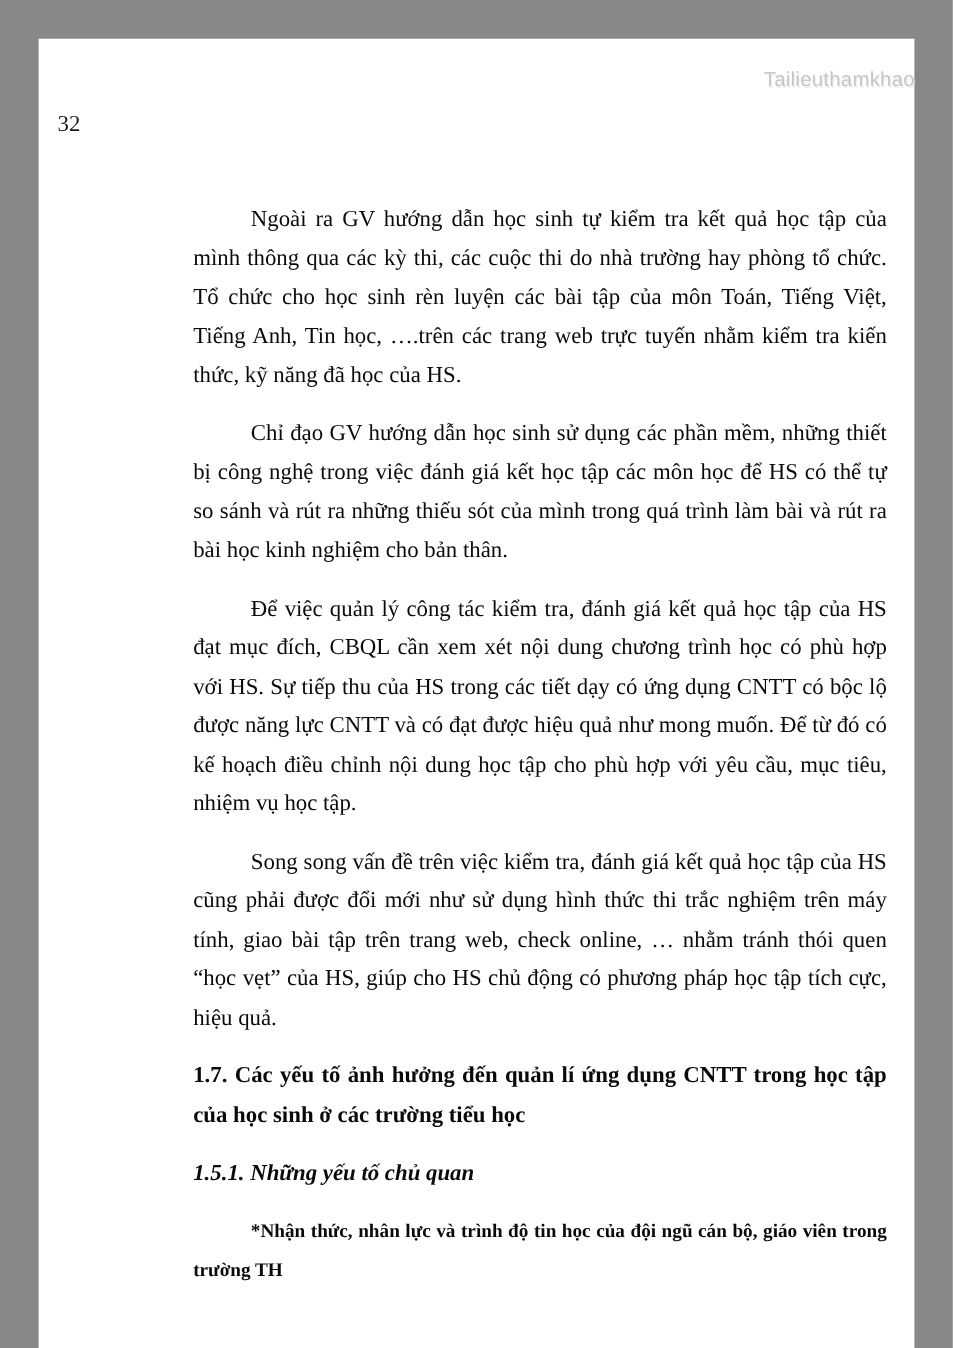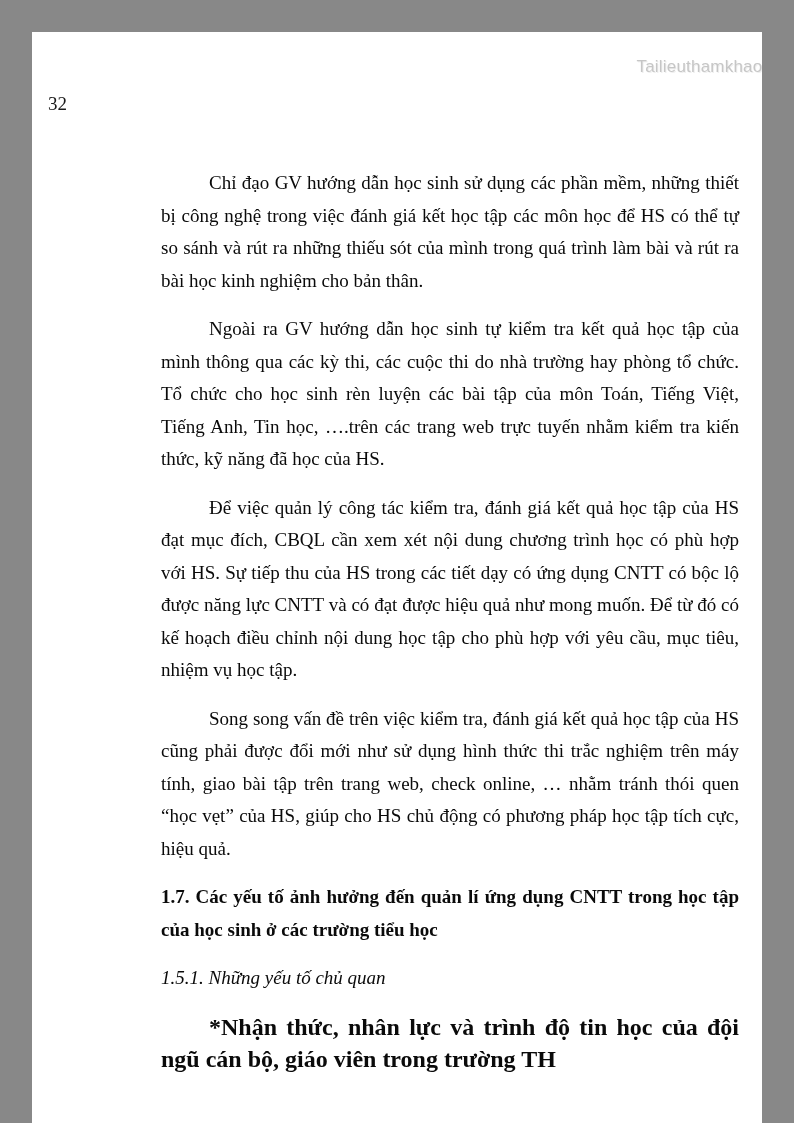--- a/index.html
+++ b/index.html
@@ -47,46 +47,46 @@
   .heading-1 {
     font-size: 19px;
     line-height: 32.5px;
     text-align: justify;
     font-weight: bold;
     text-indent: 0;
   }
   .heading-2 {
     font-size: 19px;
     line-height: 32.5px;
-    font-weight: normal;
+    font-weight: bold;
     font-style: italic;
     text-indent: 0;
   }
   .sub-point {
-    font-size: 24px;
+    font-size: 16px;
     line-height: 32.5px;
     text-align: justify;
     font-weight: bold;
     text-indent: 48px;
   }
 </style>
 </head>
 <body>
 
 <div class="page">
 
   <div class="watermark">Tailieuthamkhao.com</div>
 
   <div class="page-number">32</div>
 
   <div class="content">
 
+    <p class="para">Ngoài ra GV hướng dẫn học sinh tự kiểm tra kết quả học tập của mình thông qua các kỳ thi, các cuộc thi do nhà trường hay phòng tổ chức. Tổ chức cho học sinh rèn luyện các bài tập của môn Toán, Tiếng Việt, Tiếng Anh, Tin học, ….trên các trang web trực tuyến nhằm kiểm tra kiến thức, kỹ năng đã học của HS.</p>
+
     <p class="para">Chỉ đạo GV hướng dẫn học sinh sử dụng các phần mềm, những thiết bị công nghệ trong việc đánh giá kết học tập các môn học để HS có thể tự so sánh và rút ra những thiếu sót của mình trong quá trình làm bài và rút ra bài học kinh nghiệm cho bản thân.</p>
-
-    <p class="para">Ngoài ra GV hướng dẫn học sinh tự kiểm tra kết quả học tập của mình thông qua các kỳ thi, các cuộc thi do nhà trường hay phòng tổ chức. Tổ chức cho học sinh rèn luyện các bài tập của môn Toán, Tiếng Việt, Tiếng Anh, Tin học, ….trên các trang web trực tuyến nhằm kiểm tra kiến thức, kỹ năng đã học của HS.</p>
 
 
     <p class="para">Để việc quản lý công tác kiểm tra, đánh giá kết quả học tập của HS đạt mục đích, CBQL cần xem xét nội dung chương trình học có phù hợp với HS. Sự tiếp thu của HS trong các tiết dạy có ứng dụng CNTT có bộc lộ được năng lực CNTT và có đạt được hiệu quả như mong muốn. Để từ đó có kế hoạch điều chỉnh nội dung học tập cho phù hợp với yêu cầu, mục tiêu, nhiệm vụ học tập.</p>
 
     <p class="para">Song song vấn đề trên việc kiểm tra, đánh giá kết quả học tập của HS cũng phải được đổi mới như sử dụng hình thức thi trắc nghiệm trên máy tính, giao bài tập trên trang web, check online, … nhằm tránh thói quen “học vẹt” của HS, giúp cho HS chủ động có phương pháp học tập tích cực, hiệu quả.</p>
 
     <p class="heading-1">1.7. Các yếu tố ảnh hưởng đến quản lí ứng dụng CNTT trong học tập của học sinh ở các trường tiểu học</p>
 
     <p class="heading-2">1.5.1. Những yếu tố chủ quan</p>
 

